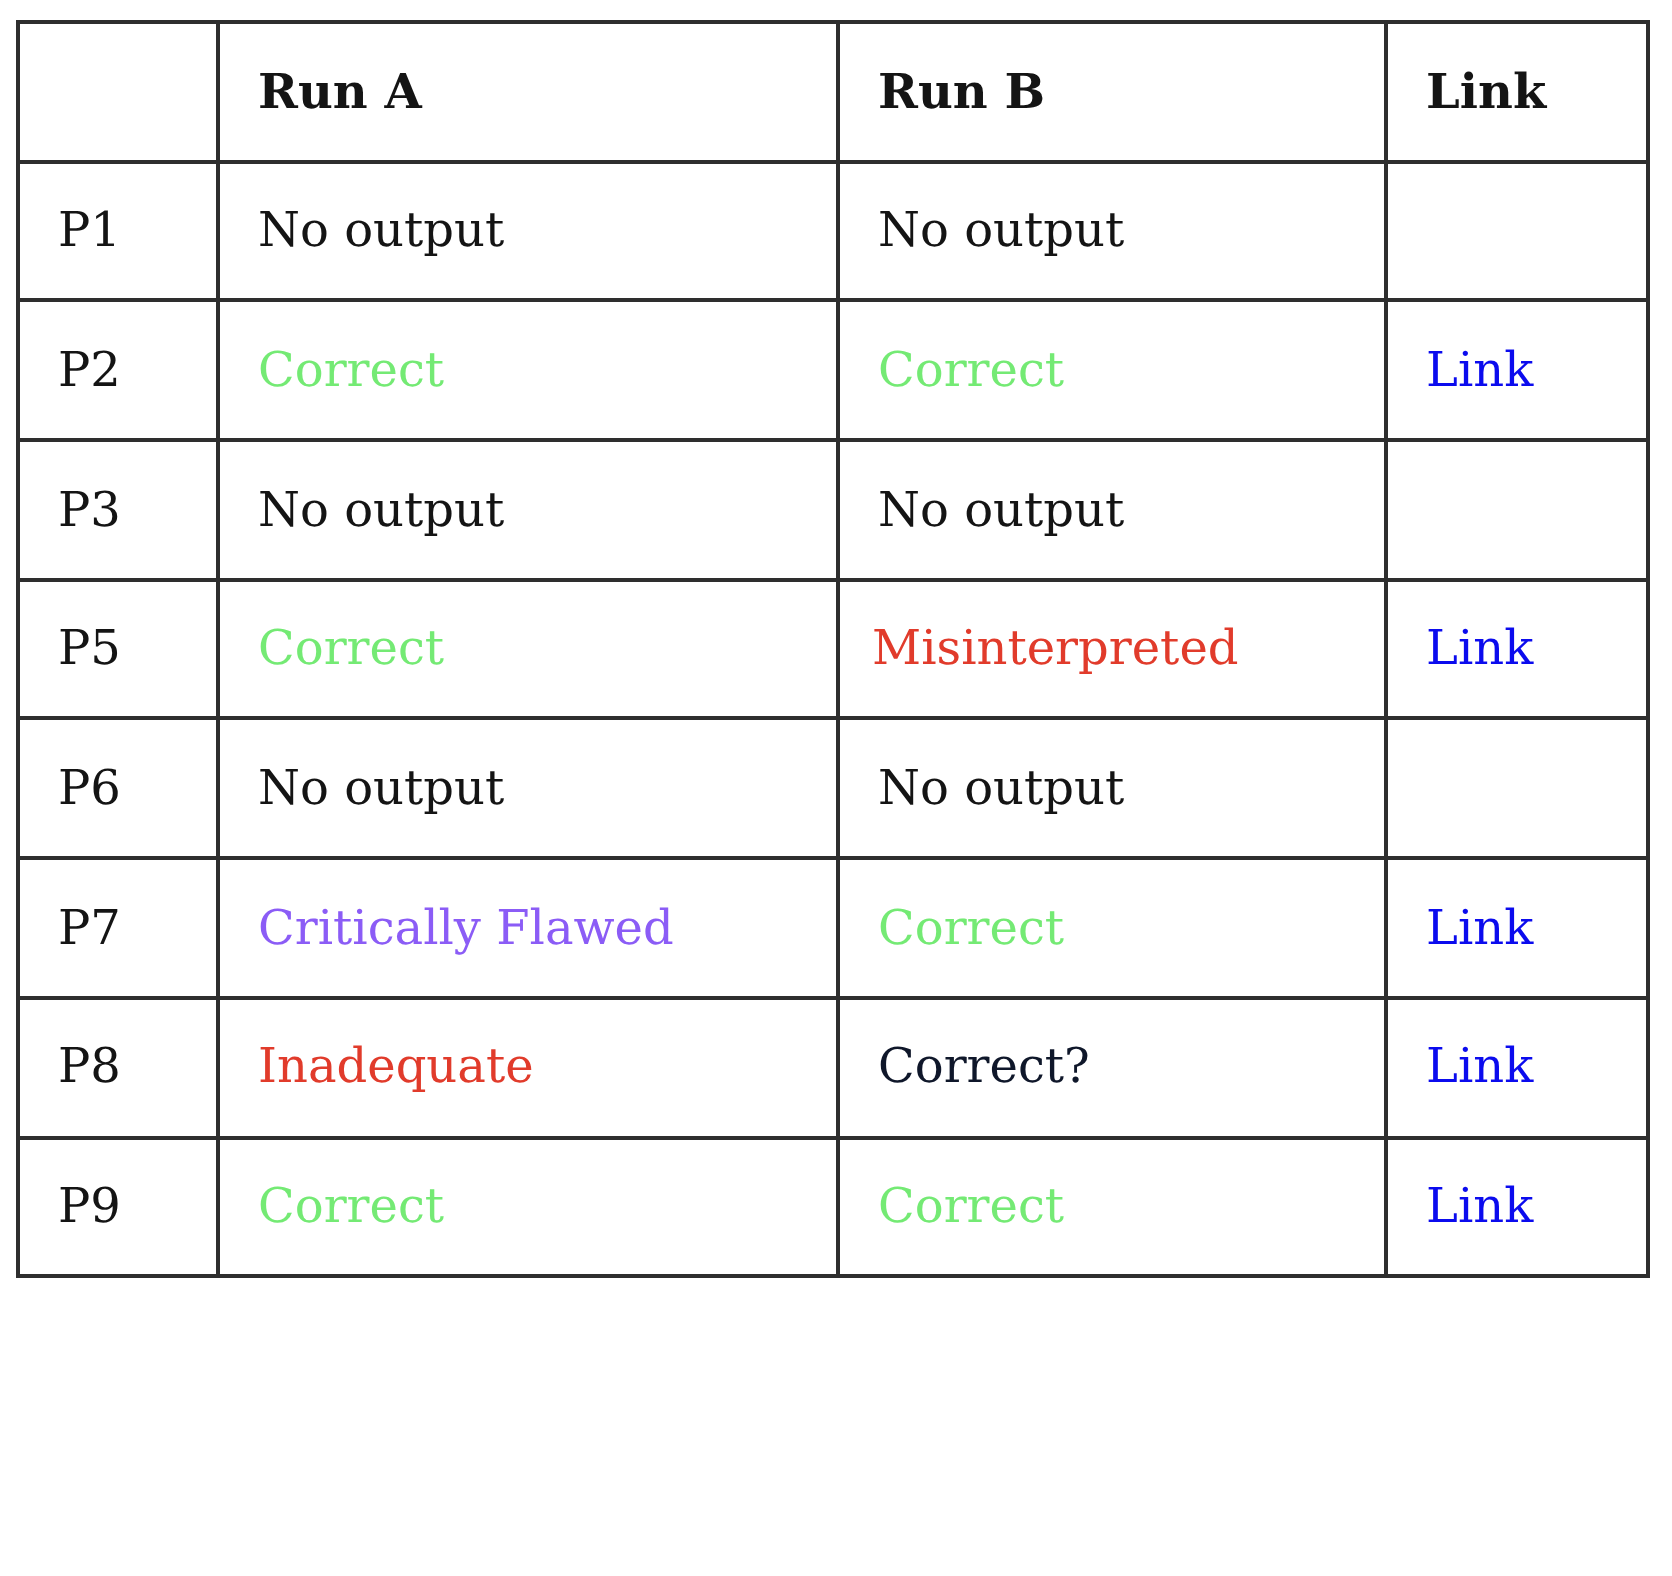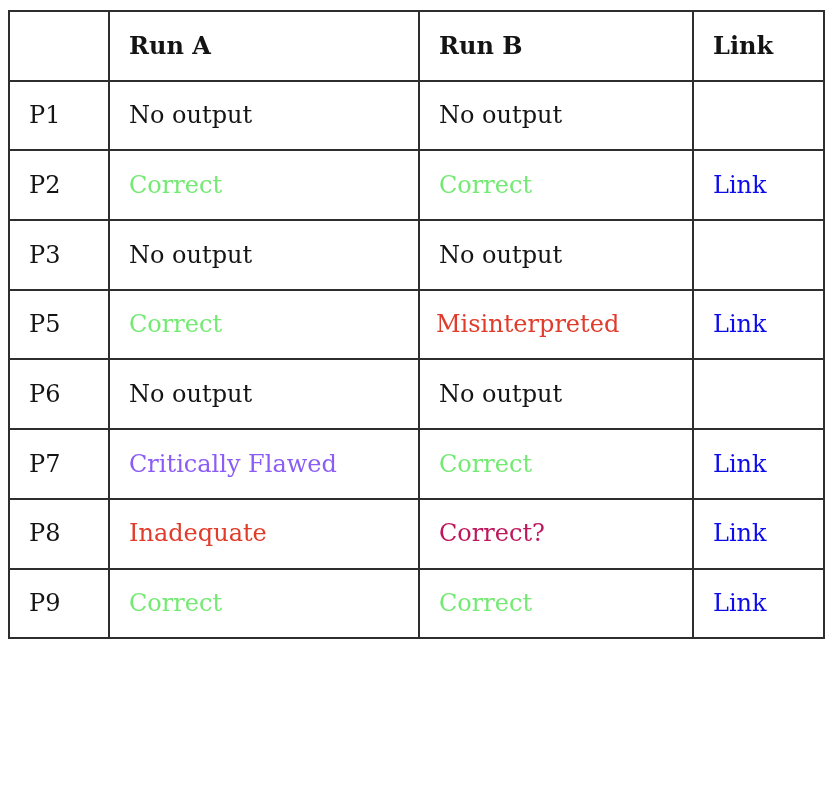--- a/index.html
+++ b/index.html
@@ -96,21 +96,21 @@
       </tr>
       <tr>
         <td>P7</td>
         <td style="color: #8b5cf6;">Critically Flawed</td>
         <td style="color: rgb(116, 234, 116);">Correct</td>
         <td><a href="#" style="color: rgb(11, 11, 238);">Link</a></td>
       </tr>
       <tr>
         <td>P8</td>
         <td style="color: rgb(225, 59, 43); margin-top: 40px;">Inadequate</td>
-        <td style="color: #be185d;">Correct?</td>
+        <td style="color: #0f172a;">Correct?</td>
         <td><a href="#" style="color: rgb(11, 11, 238);">Link</a></td>
       </tr>
       <tr>
         <td>P9</td>
         <td style="color: rgb(116, 234, 116);">Correct</td>
         <td style="color: rgb(116, 234, 116);">Correct</td>
         <td><a href="#" style="color: rgb(11, 11, 238);">Link</a></td>
       </tr>
     </tbody>
 </table>

